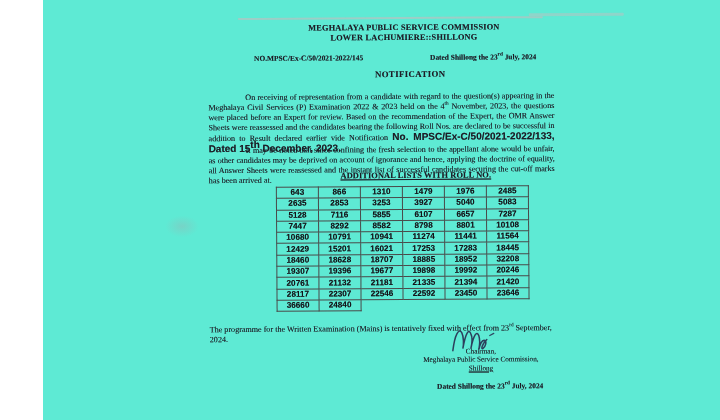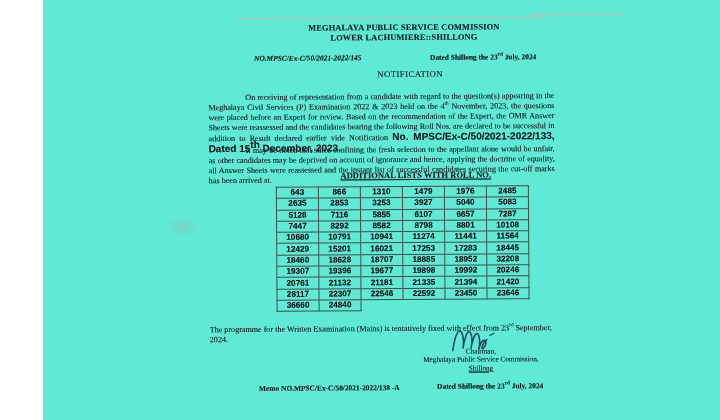--- a/index.html
+++ b/index.html
@@ -15,24 +15,24 @@
   .streak{position:absolute;background:#bfbfbf;opacity:0.65;border-radius:1px;}
   .streak.a{left:196px;top:17px;width:305px;height:1.5px;}
   .streak.b{left:487px;top:14px;width:95px;height:2.5px;opacity:0.5;}
   .smudge{position:absolute;left:122px;top:214px;width:34px;height:22px;
           background:radial-gradient(ellipse at center,rgba(175,160,168,0.30),rgba(175,160,168,0) 70%);}
 
   
   .org{position:absolute;left:252px;top:23px;width:220px;text-align:center;
        font-weight:700;font-size:8.3px;line-height:10.2px;letter-spacing:0.2px;}
   .refrow{position:absolute;left:0;top:53px;width:720px;font-weight:700;font-size:7.4px;}
-  .refno{position:absolute;left:212px;top:0;font-style:italic;}
+  .refno{position:absolute;left:212px;top:0;}
   .refdate{position:absolute;left:388px;top:0;}
   .notif{position:absolute;left:308px;top:69px;width:120px;text-align:center;
-         font-weight:400;font-size:8.8px;letter-spacing:0.4px;}
+         font-weight:700;font-size:8.8px;letter-spacing:0.4px;}
 
   
   .para{position:absolute;left:166px;width:346px;font-size:8.1px;line-height:9.9px;
         text-align:justify;}
   .p1{top:84px;text-indent:37px;}
   .p2{top:137px;text-indent:37px;}
   .p3{top:316px;text-align:left;}
   .bsans{font-family:"Liberation Sans",sans-serif;font-weight:700;font-size:10px;}
   sup{font-size:5.2px;line-height:0;vertical-align:4px;}
 
@@ -184,18 +184,17 @@
       <path d="M41,11 L45,9" fill="none" stroke="#272c4f" stroke-width="1.3" stroke-linecap="round" opacity="0.85"></path>
     </svg>
 
     <div class="sigblock">
       <div>Chairman,</div>
       <div>Meghalaya Public Service Commission,</div>
       <div class="sig-underline">Shillong</div>
     </div>
 
     <div class="memorow">
-      <span class="memoref">Memo NO.MPSC/Ex-C/50/2021-2022/138 -A</span>
       <span class="memodate"><span>Dated Shillong the 23</span><sup>rd</sup><span> July, 2024</span></span>
     </div>
 
   </div>
 </div>
 
 </body></html>

